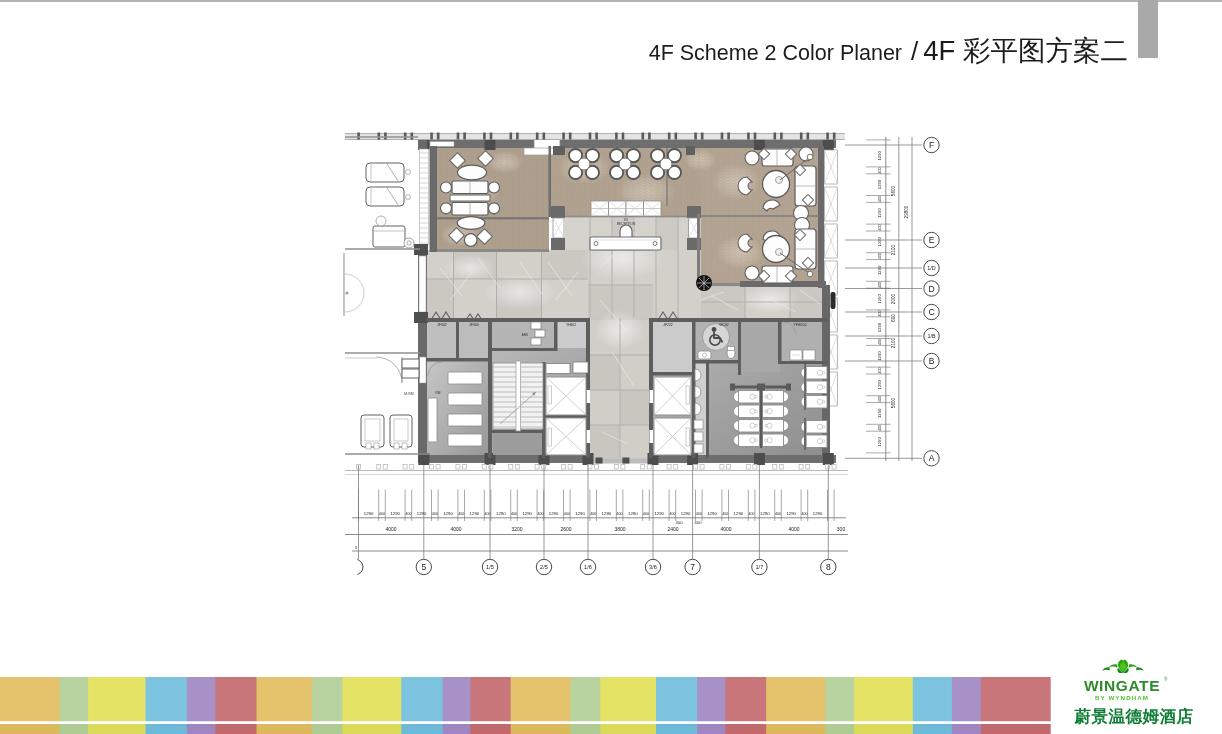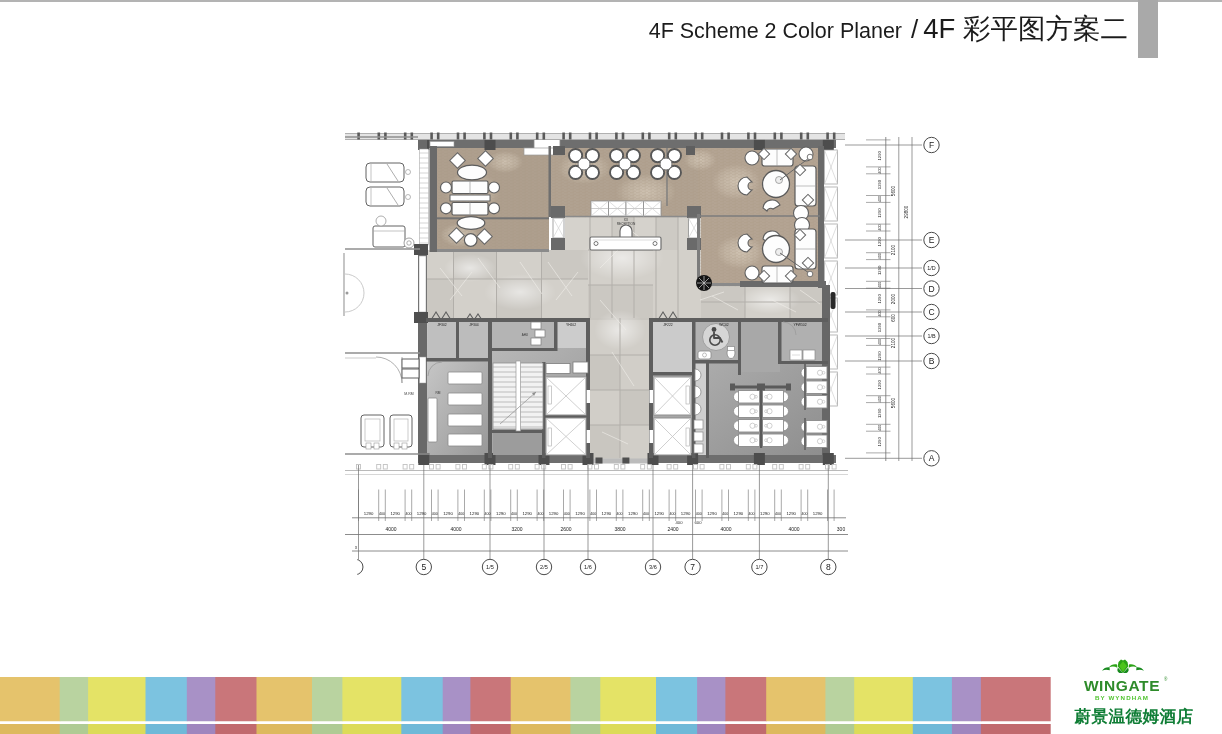--- a/index.html
+++ b/index.html
@@ -5,21 +5,21 @@
 html,body { margin:0; padding:0; }
 body { width:1222px; height:734px; background:#ffffff; position:relative; overflow:hidden;
        font-family:"Liberation Sans", sans-serif; }
 .abs { position:absolute; }
 </style>
 </head>
 <body>
 
 <div class="abs" style="left:0; top:0; width:1222px; height:2px; background:#b3b3b3;"></div>
 
-<div class="abs" style="top:11px; right:94px; white-space:nowrap; color:#1c1c1c;">
+<div class="abs" style="top:33px; right:94px; white-space:nowrap; color:#1c1c1c;">
   <span style="font-size:21.5px;">4F Scheme 2 Color Planer</span><span style="font-size:26px; padding:0 5px 0 9px;">/</span><span style="font-size:27.5px;">4F 彩平图方案二</span>
 </div>
 
 <div class="abs" style="left:1138px; top:0; width:20px; height:58px; background:#a9a9a9;"></div>
 
 <svg class="abs" style="left:330px; top:115px;" width="640" height="470" viewBox="330 115 640 470">
 <defs>
 <pattern id="tanhatch" width="6" height="3" patternUnits="userSpaceOnUse">
   <rect width="6" height="3" fill="none"></rect>
   <line x1="0" y1="0.75" x2="4" y2="0.75" stroke="#a6947f" stroke-width="0.55"></line>

